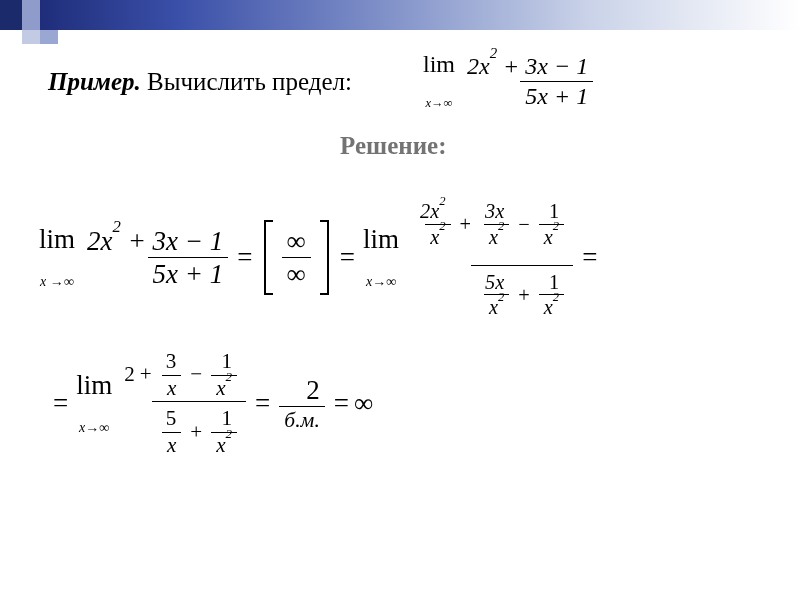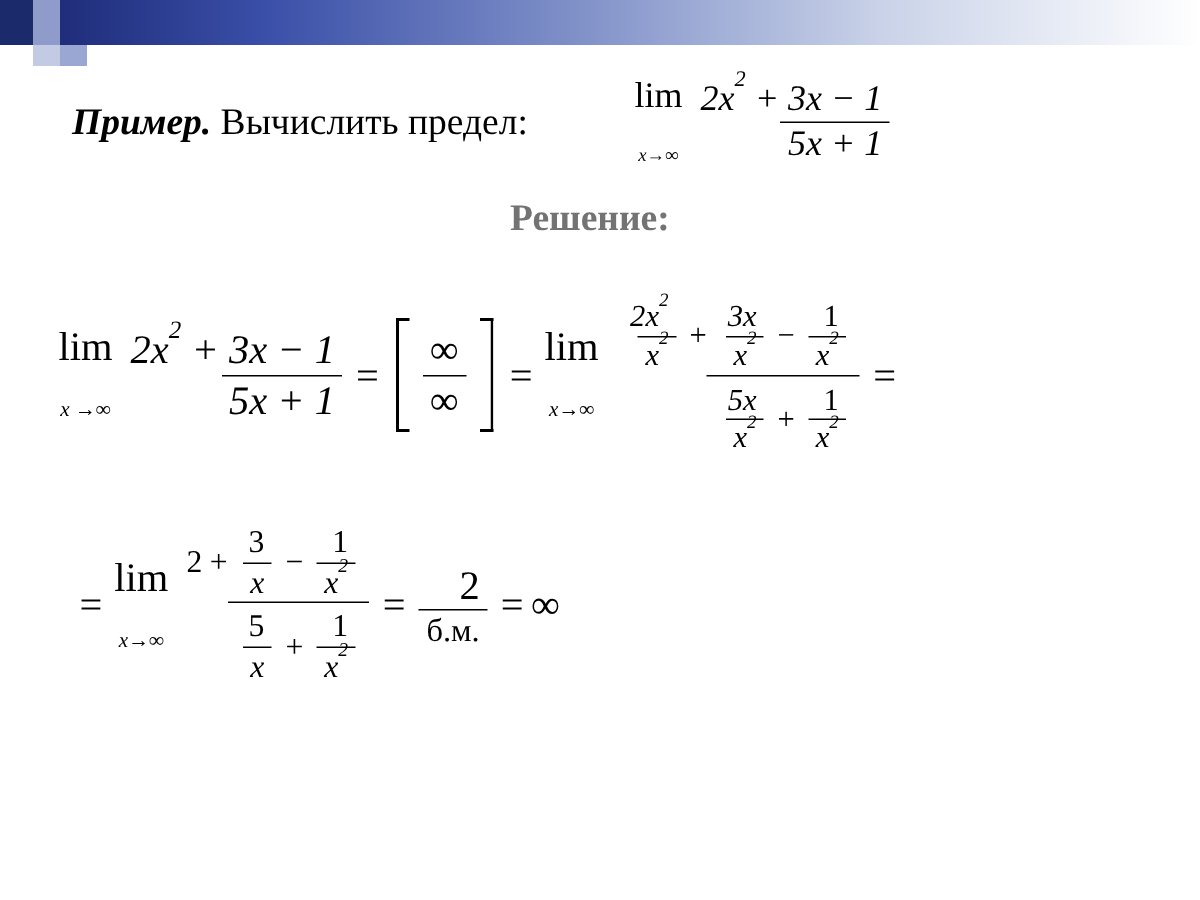--- a/index.html
+++ b/index.html
@@ -184,20 +184,21 @@
     font-size: 27px;
   }
   #expr-second {
     position: absolute;
     top: 350px;
     left: 48px;
     font-size: 27px;
   }
 
   .small-label {
+    font-style: italic;
     font-size: 0.8em;
   }
 </style>
 </head>
 <body>
 
 <div class="header-bar">
   <div class="header-gradient"></div>
   <div class="header-block-dark"></div>
   <div class="header-block-mid"></div>
@@ -253,21 +254,21 @@
     </span>
   </span>
 
   <span class="op">=</span>
 
   <span class="lim">
     <span class="lim-op">lim</span>
     <span class="lim-sub">x→∞</span>
   </span>
 
-  <span class="frac" style="font-size:0.92em;">
+  <span class="frac" style="font-size:0.92em;gap:15px;">
     <span class="num">
       <span class="math" style="font-size:0.82em;">
         <span class="frac thin">
           <span class="num"><span class="italic">2<i>x</i><span class="sup">2</span></span></span>
           <span class="den"><span class="italic"><i>x</i><span class="sup">2</span></span></span>
         </span>
         <span class="op">+</span>
         <span class="frac thin">
           <span class="num"><span class="italic">3<i>x</i></span></span>
           <span class="den"><span class="italic"><i>x</i><span class="sup">2</span></span></span>

